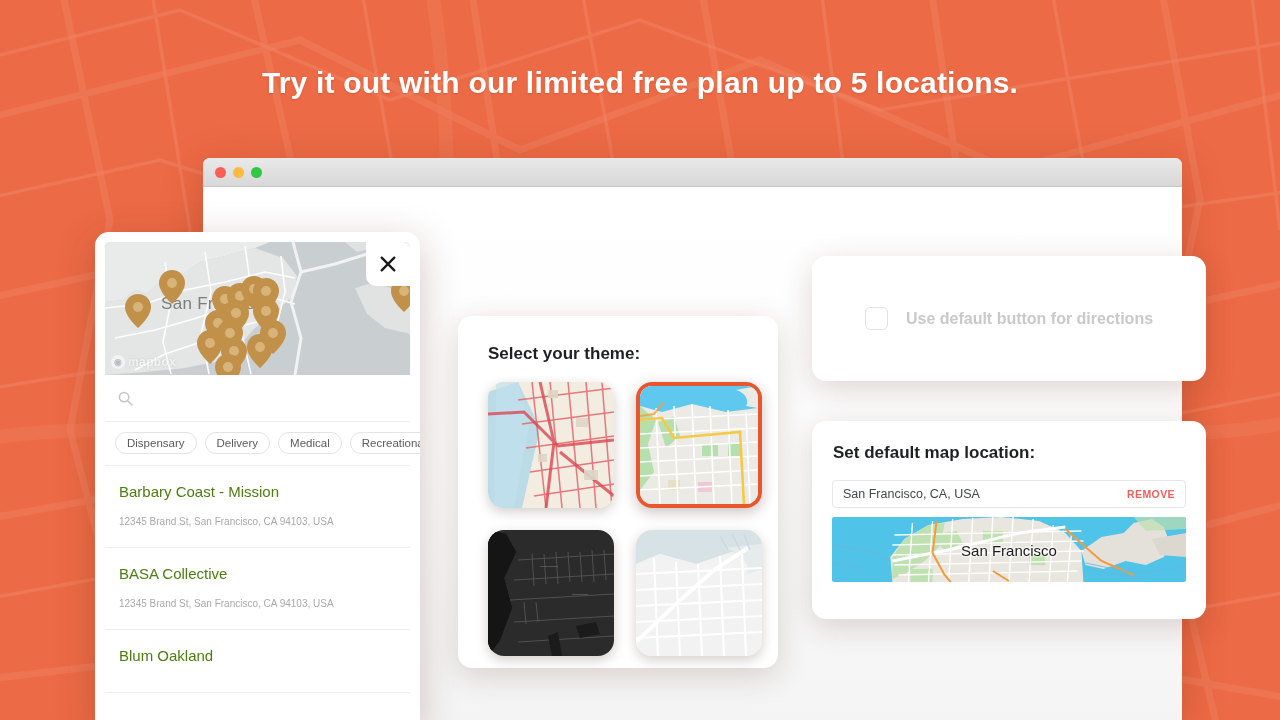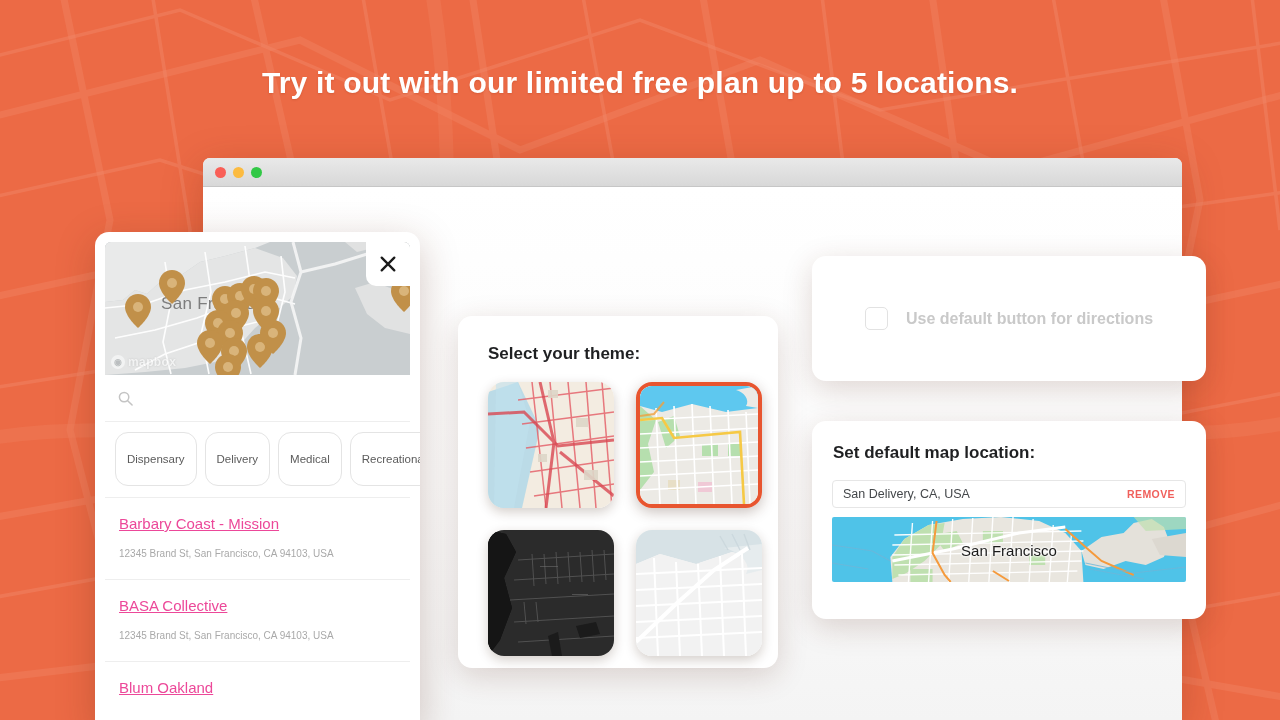--- a/index.html
+++ b/index.html
@@ -124,35 +124,35 @@
 
   #filter-row{
     display:flex;gap:8px;
     padding:10px 10px 11px 10px;
     border-bottom:1px solid #eeeeee;
     background:#fff;
   }
   .chip{
     border:1px solid #e4e4e4;
     border-radius:13px;
-    padding:20px 11px;
+    padding:4px 11px;
     font-size:11.5px;
     color:#5b5b5b;
     background:#fff;
     white-space:nowrap;
     cursor:pointer;
   }
 
   .loc-item{
     padding:17px 14px 20px 14px;
     border-bottom:1px solid #eeeeee;
     background:#fff;
     cursor:pointer;
   }
-  .loc-name{ font-size:15px;color:#ec4899; margin-bottom:8px;text-decoration:underline; }
+  .loc-name{ font-size:15px;color:#4d7c0f; margin-bottom:8px; }
   .loc-addr{ font-size:10px;color:#a9a9a9;margin-top:16px; }
 
   
   #theme-card{
     left:458px; top:316px; width:320px; height:352px;
     padding:28px 30px;
   }
   #theme-title{
     font-size:17px;font-weight:bold;color:#1f2022;
     margin-bottom:18px;
@@ -537,21 +537,21 @@
 <div id="options-card" class="card">
   <div class="chk-row">
     <span class="chk-box"></span>
     <span class="chk-label disabled">Use default button for directions</span>
   </div>
 </div>
 
 <div id="maploc-card" class="card">
   <div id="maploc-title">Set default map location:</div>
   <div id="maploc-input-row">
-    <span id="maploc-value">San Delivery, CA, USA</span>
+    <span id="maploc-value">San Francisco, CA, USA</span>
     <span id="maploc-remove">REMOVE</span>
   </div>
   <div id="maploc-preview">
     <svg viewBox="0 0 352 65" preserveAspectRatio="none">
       <rect width="352" height="65" fill="#4FC3E8"></rect>
       <path d="M60 65 L58 40 L72 22 L96 8 L130 2 L168 0 L206 4 L232 16 L248 34 L250 65 Z" fill="#e9e6df"></path>
       <path d="M248 34 L268 20 L290 16 L300 6 L318 2 L330 10 L336 26 L330 40 L312 48 L292 44 L270 52 L252 48 Z" fill="#e4e1da"></path>
       <path d="M60 40 L72 22 L96 8 L112 6 L108 28 L92 44 L74 56 L60 62 Z" fill="#bfe0b0"></path>
       <path d="M100 18 L124 14 L130 26 L112 34 Z" fill="#bfe0b0"></path>
       <rect x="150" y="14" width="20" height="12" fill="#bfe0b0"></rect>

